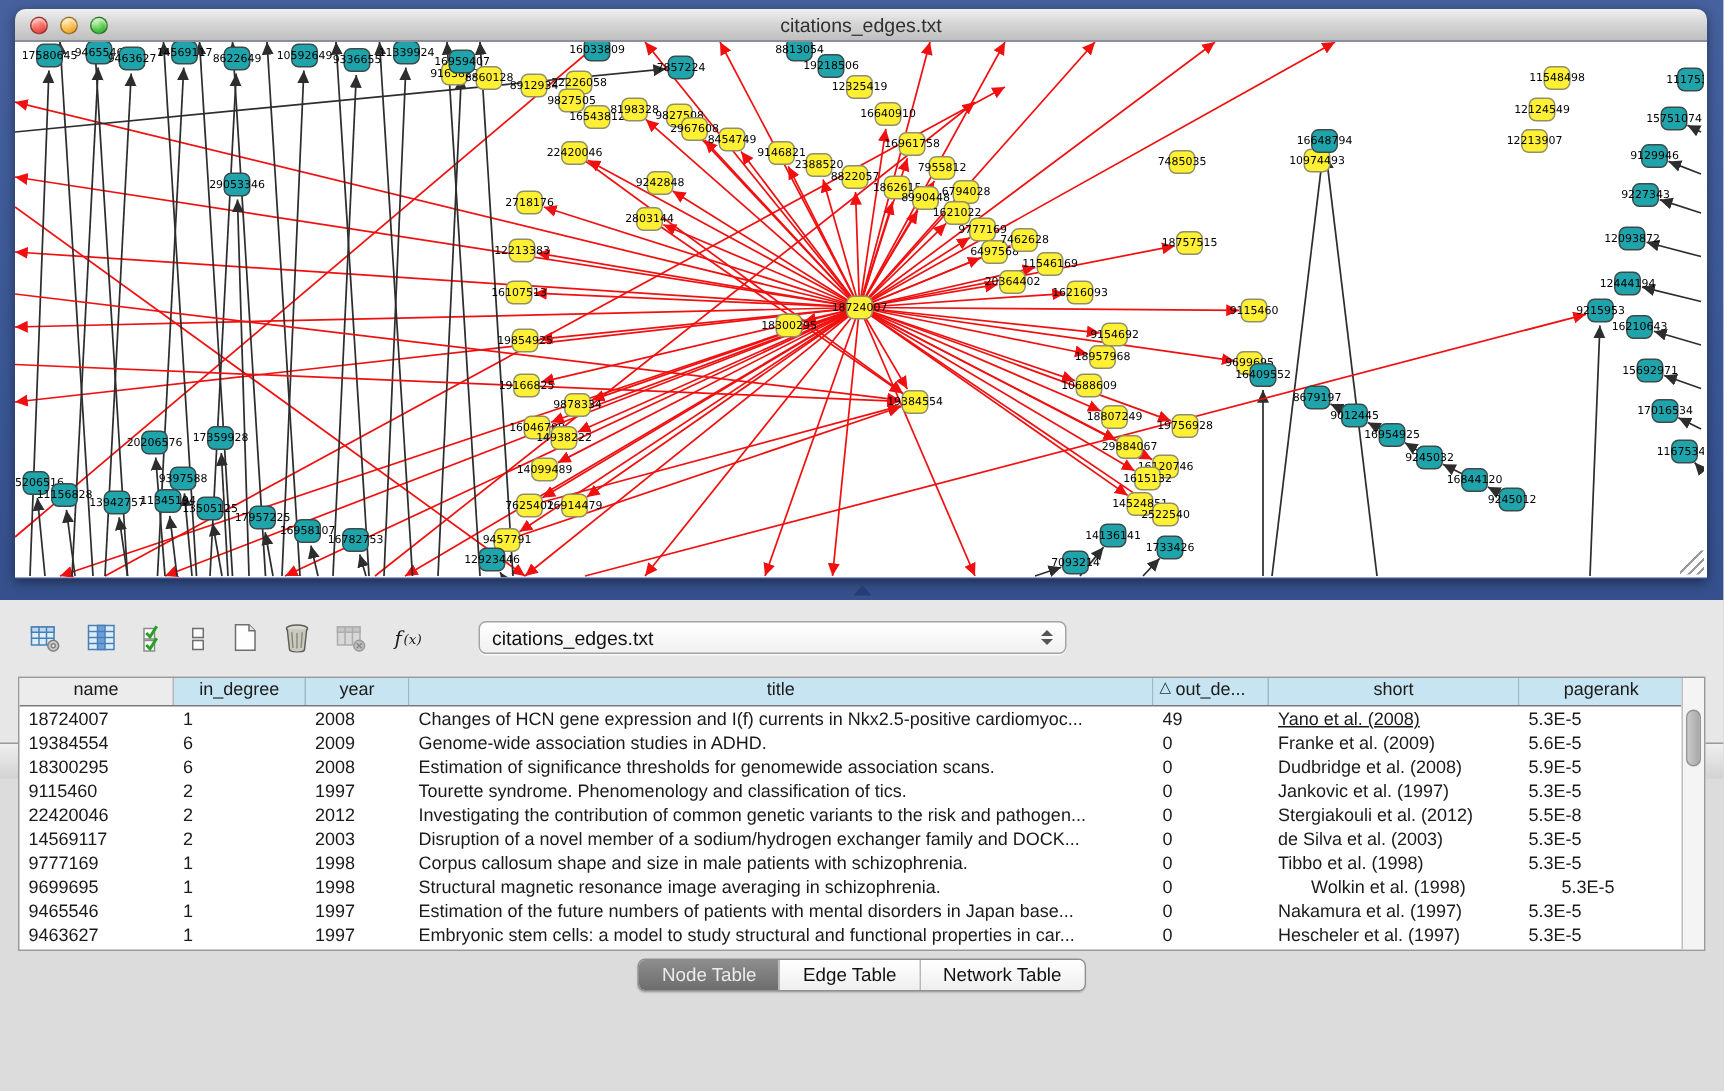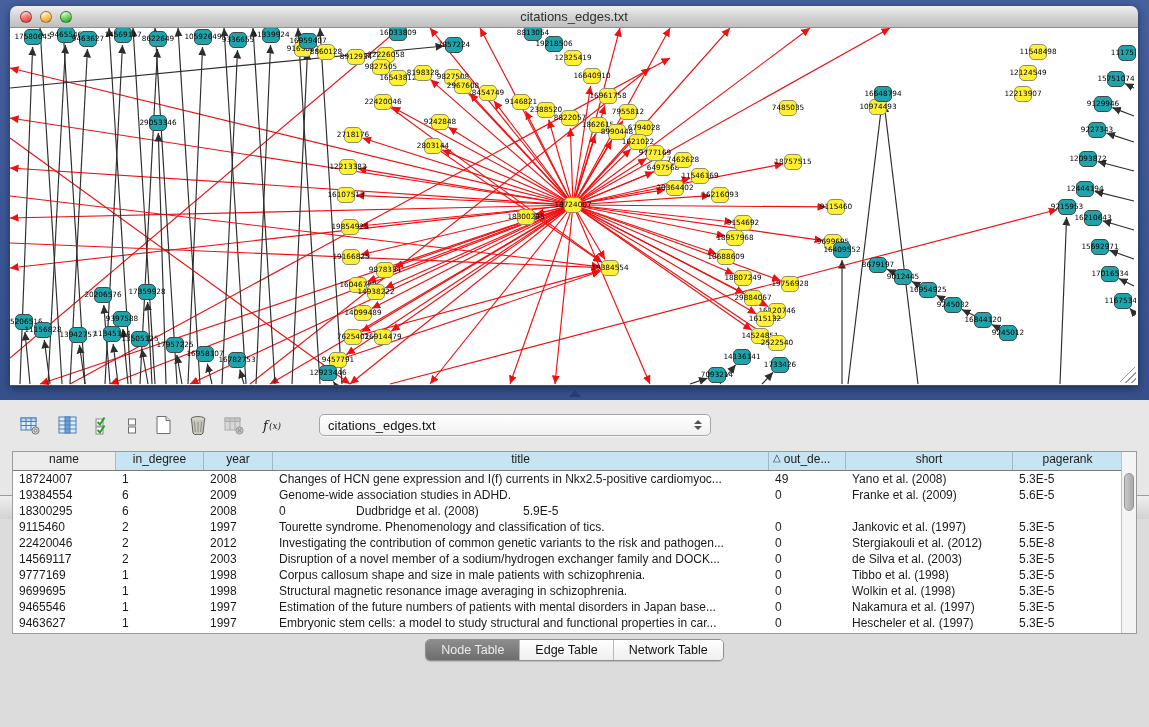--- a/index.html
+++ b/index.html
@@ -801,36 +801,37 @@
                 <span>pagerank</span>
               </div>
             </div>
           <div class="tbody" id="tbody">
               <div class="tr">
                 <div class="td" style="width: 103px;">18724007</div>
                 <div class="td" style="width: 88px;">1</div>
                 <div class="td" style="width: 69px;">2008</div>
                 <div class="td" style="width: 496px;">Changes of HCN gene expression and I(f) currents in Nkx2.5-positive cardiomyoc...</div>
                 <div class="td" style="width: 77px;">49</div>
-                <div class="td" style="width: 167px;">Yano et al. (2008)</div>
+                <div class="td" style="width: 167px; text-decoration: underline;">Yano et al. (2008)</div>
                 <div class="td" style="width: 110px;">5.3E-5</div>
               </div>
               <div class="tr">
                 <div class="td" style="width: 103px;">19384554</div>
                 <div class="td" style="width: 88px;">6</div>
                 <div class="td" style="width: 69px;">2009</div>
                 <div class="td" style="width: 496px;">Genome-wide association studies in ADHD.</div>
                 <div class="td" style="width: 77px;">0</div>
                 <div class="td" style="width: 167px;">Franke et al. (2009)</div>
                 <div class="td" style="width: 110px;">5.6E-5</div>
               </div>
               <div class="tr">
                 <div class="td" style="width: 103px;">18300295</div>
                 <div class="td" style="width: 88px;">6</div>
                 <div class="td" style="width: 69px;">2008</div>
+                <div class="td" style="width: 496px;">Estimation of significance thresholds for genomewide association scans.</div>
                 <div class="td" style="width: 77px;">0</div>
                 <div class="td" style="width: 167px;">Dudbridge et al. (2008)</div>
                 <div class="td" style="width: 110px;">5.9E-5</div>
               </div>
               <div class="tr">
                 <div class="td" style="width: 103px;">9115460</div>
                 <div class="td" style="width: 88px;">2</div>
                 <div class="td" style="width: 69px;">1997</div>
                 <div class="td" style="width: 496px;">Tourette syndrome. Phenomenology and classification of tics.</div>
                 <div class="td" style="width: 77px;">0</div>
@@ -863,21 +864,21 @@
                 <div class="td" style="width: 77px;">0</div>
                 <div class="td" style="width: 167px;">Tibbo et al. (1998)</div>
                 <div class="td" style="width: 110px;">5.3E-5</div>
               </div>
               <div class="tr">
                 <div class="td" style="width: 103px;">9699695</div>
                 <div class="td" style="width: 88px;">1</div>
                 <div class="td" style="width: 69px;">1998</div>
                 <div class="td" style="width: 496px;">Structural magnetic resonance image averaging in schizophrenia.</div>
                 <div class="td" style="width: 77px;">0</div>
-                <div class="td" style="width: 167px;">Wolkin et al. (1998)</div>
+                <div class="td" style="width: 167px; margin-left: 22px;">Wolkin et al. (1998)</div>
                 <div class="td" style="width: 110px;">5.3E-5</div>
               </div>
               <div class="tr">
                 <div class="td" style="width: 103px;">9465546</div>
                 <div class="td" style="width: 88px;">1</div>
                 <div class="td" style="width: 69px;">1997</div>
                 <div class="td" style="width: 496px;">Estimation of the future numbers of patients with mental disorders in Japan base...</div>
                 <div class="td" style="width: 77px;">0</div>
                 <div class="td" style="width: 167px;">Nakamura et al. (1997)</div>
                 <div class="td" style="width: 110px;">5.3E-5</div>

